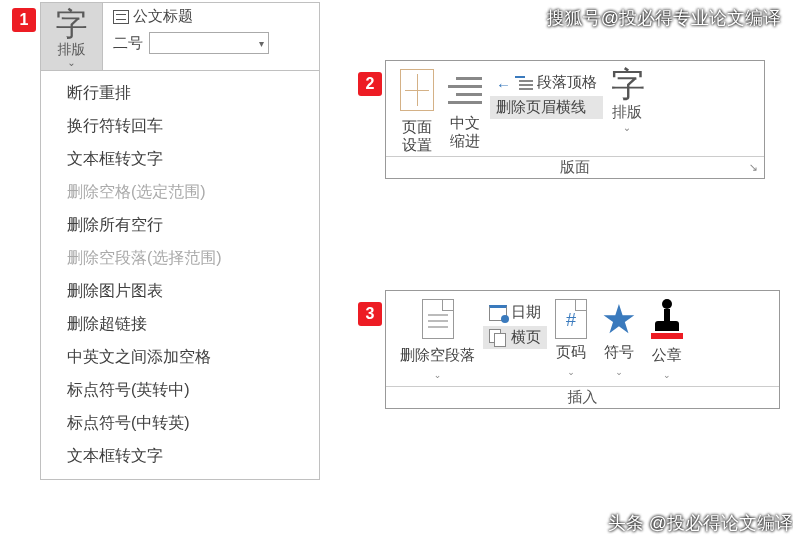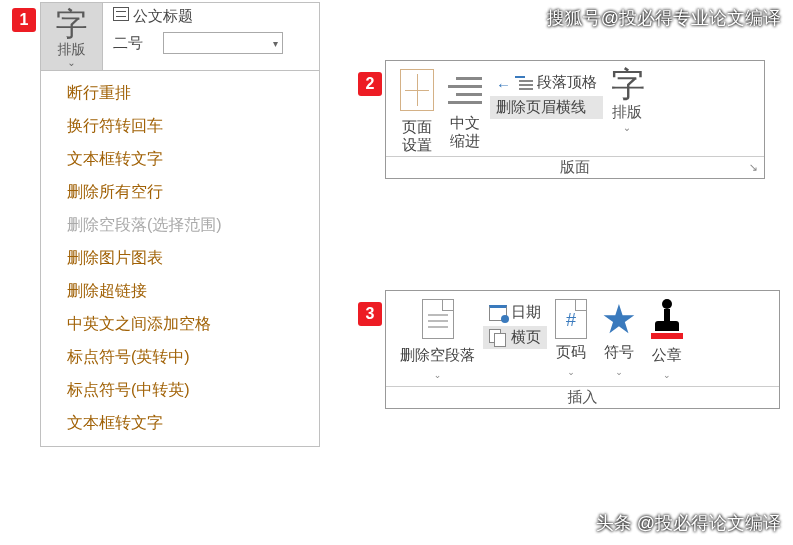--- a/index.html
+++ b/index.html
@@ -26,21 +26,21 @@
     .marker2 { top: 72px; left: 358px; }
     .marker3 { top: 302px; left: 358px; }
     .watermark {
       position: absolute;
       color: #fff;
       font-size: 18px;
       text-shadow: 0 0 3px #000, 0 0 3px #000;
       z-index: 20;
     }
     .wm-top { top: 6px; right: 12px; }
-    .wm-bottom { bottom: 10px; right: 12px; padding-left: 36px; }
+    .wm-bottom { bottom: 10px; right: 0; padding-left: 36px; }
 
     
     .panel1 {
       position: absolute;
       top: 2px; left: 40px;
       width: 280px;
       border: 1px solid #c0c0c0;
     }
     .p1-top {
       display: flex;
@@ -58,58 +58,59 @@
     .p1-zi .big { font-size: 32px; line-height: 34px; font-family: "SimSun", serif; }
     .p1-zi .small { font-size: 14px; line-height: 16px; }
     .p1-zi .chev { font-size: 10px; color: #666; }
     .p1-title-area {
       flex: 1;
       padding: 4px 10px;
       color: #444;
     }
     .p1-title-row {
       display: flex;
+      align-items: center;
       gap: 4px;
       font-size: 15px;
       margin-bottom: 6px;
     }
     .title-icon {
       width: 16px; height: 14px;
       border: 1px solid #555;
       position: relative;
     }
     .title-icon::before, .title-icon::after {
       content: ""; position: absolute; left: 2px; right: 2px; height: 1px; background: #555;
     }
     .title-icon::before { top: 3px; }
     .title-icon::after { bottom: 3px; }
     .p1-font-row {
       display: flex;
       align-items: center;
-      gap: 20px;
+      gap: 6px;
       font-size: 15px;
     }
     .p1-font-select {
       border: 1px solid #aaa;
       width: 120px;
       height: 22px;
       display: flex;
       align-items: center;
       justify-content: flex-end;
       padding-right: 4px;
       font-size: 10px;
       color: #666;
     }
     .p1-menu {
       padding: 6px 0;
     }
     .p1-menu-item {
       padding: 6px 26px;
       font-size: 16px;
-      color: #a16207;
+      color: #404040;
       cursor: pointer;
     }
     .p1-menu-item.disabled { color: #aaa; }
 
     
     .panel2 {
       position: absolute;
       top: 60px; left: 385px;
       width: 380px;
       border: 1px solid #999;
@@ -248,20 +249,21 @@
         <div class="p1-font-select">
           <span>▾</span>
         </div>
       </div>
     </div>
   </div>
   <div class="p1-menu">
       <div class="p1-menu-item">断行重排</div>
       <div class="p1-menu-item">换行符转回车</div>
       <div class="p1-menu-item">文本框转文字</div>
+      <div class="p1-menu-item disabled">删除空格(选定范围)</div>
       <div class="p1-menu-item">删除所有空行</div>
       <div class="p1-menu-item disabled">删除空段落(选择范围)</div>
       <div class="p1-menu-item">删除图片图表</div>
       <div class="p1-menu-item">删除超链接</div>
       <div class="p1-menu-item">中英文之间添加空格</div>
       <div class="p1-menu-item">标点符号(英转中)</div>
       <div class="p1-menu-item">标点符号(中转英)</div>
       <div class="p1-menu-item">文本框转文字</div>
     </div>
 </div>

